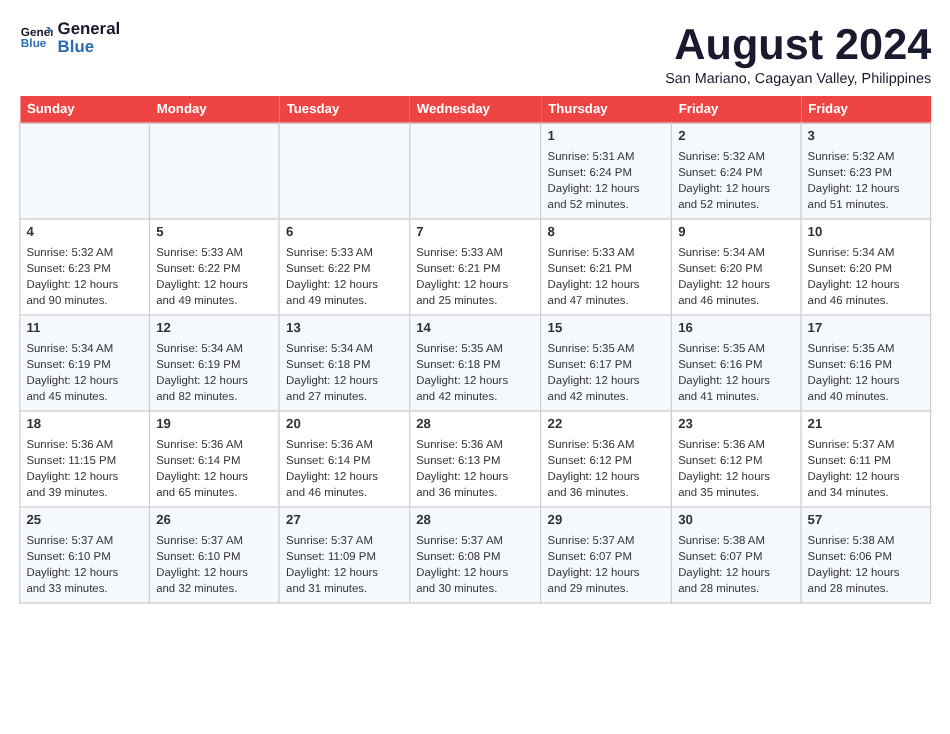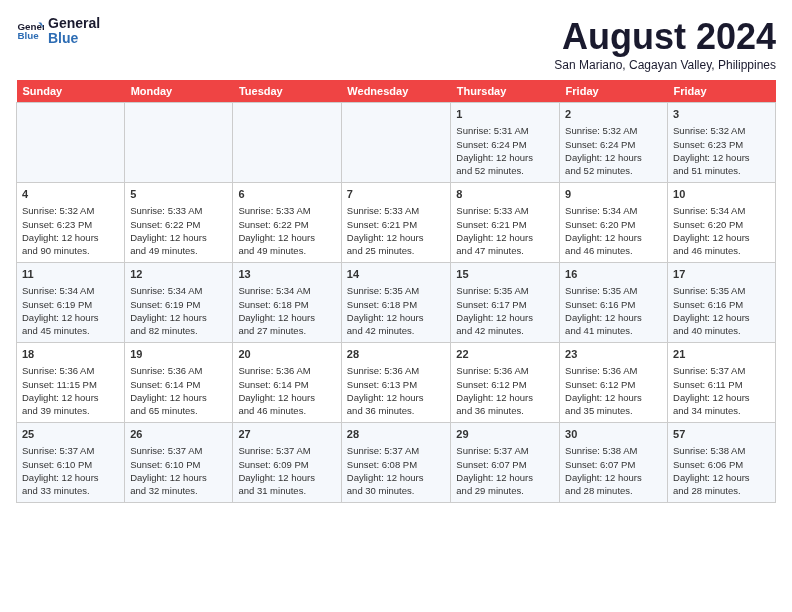--- a/index.html
+++ b/index.html
@@ -302,21 +302,21 @@
         <td>
           <span class="day-number">26</span>
           <div>Sunrise: 5:37 AM</div>
           <div>Sunset: 6:10 PM</div>
           <div>Daylight: 12 hours</div>
           <div>and 32 minutes.</div>
         </td>
         <td>
           <span class="day-number">27</span>
           <div>Sunrise: 5:37 AM</div>
-          <div>Sunset: 6:09 PM</div>
+          <div>Sunset: 11:09 PM</div>
           <div>Daylight: 12 hours</div>
           <div>and 31 minutes.</div>
         </td>
         <td>
           <span class="day-number">28</span>
           <div>Sunrise: 5:37 AM</div>
           <div>Sunset: 6:08 PM</div>
           <div>Daylight: 12 hours</div>
           <div>and 30 minutes.</div>
         </td>

